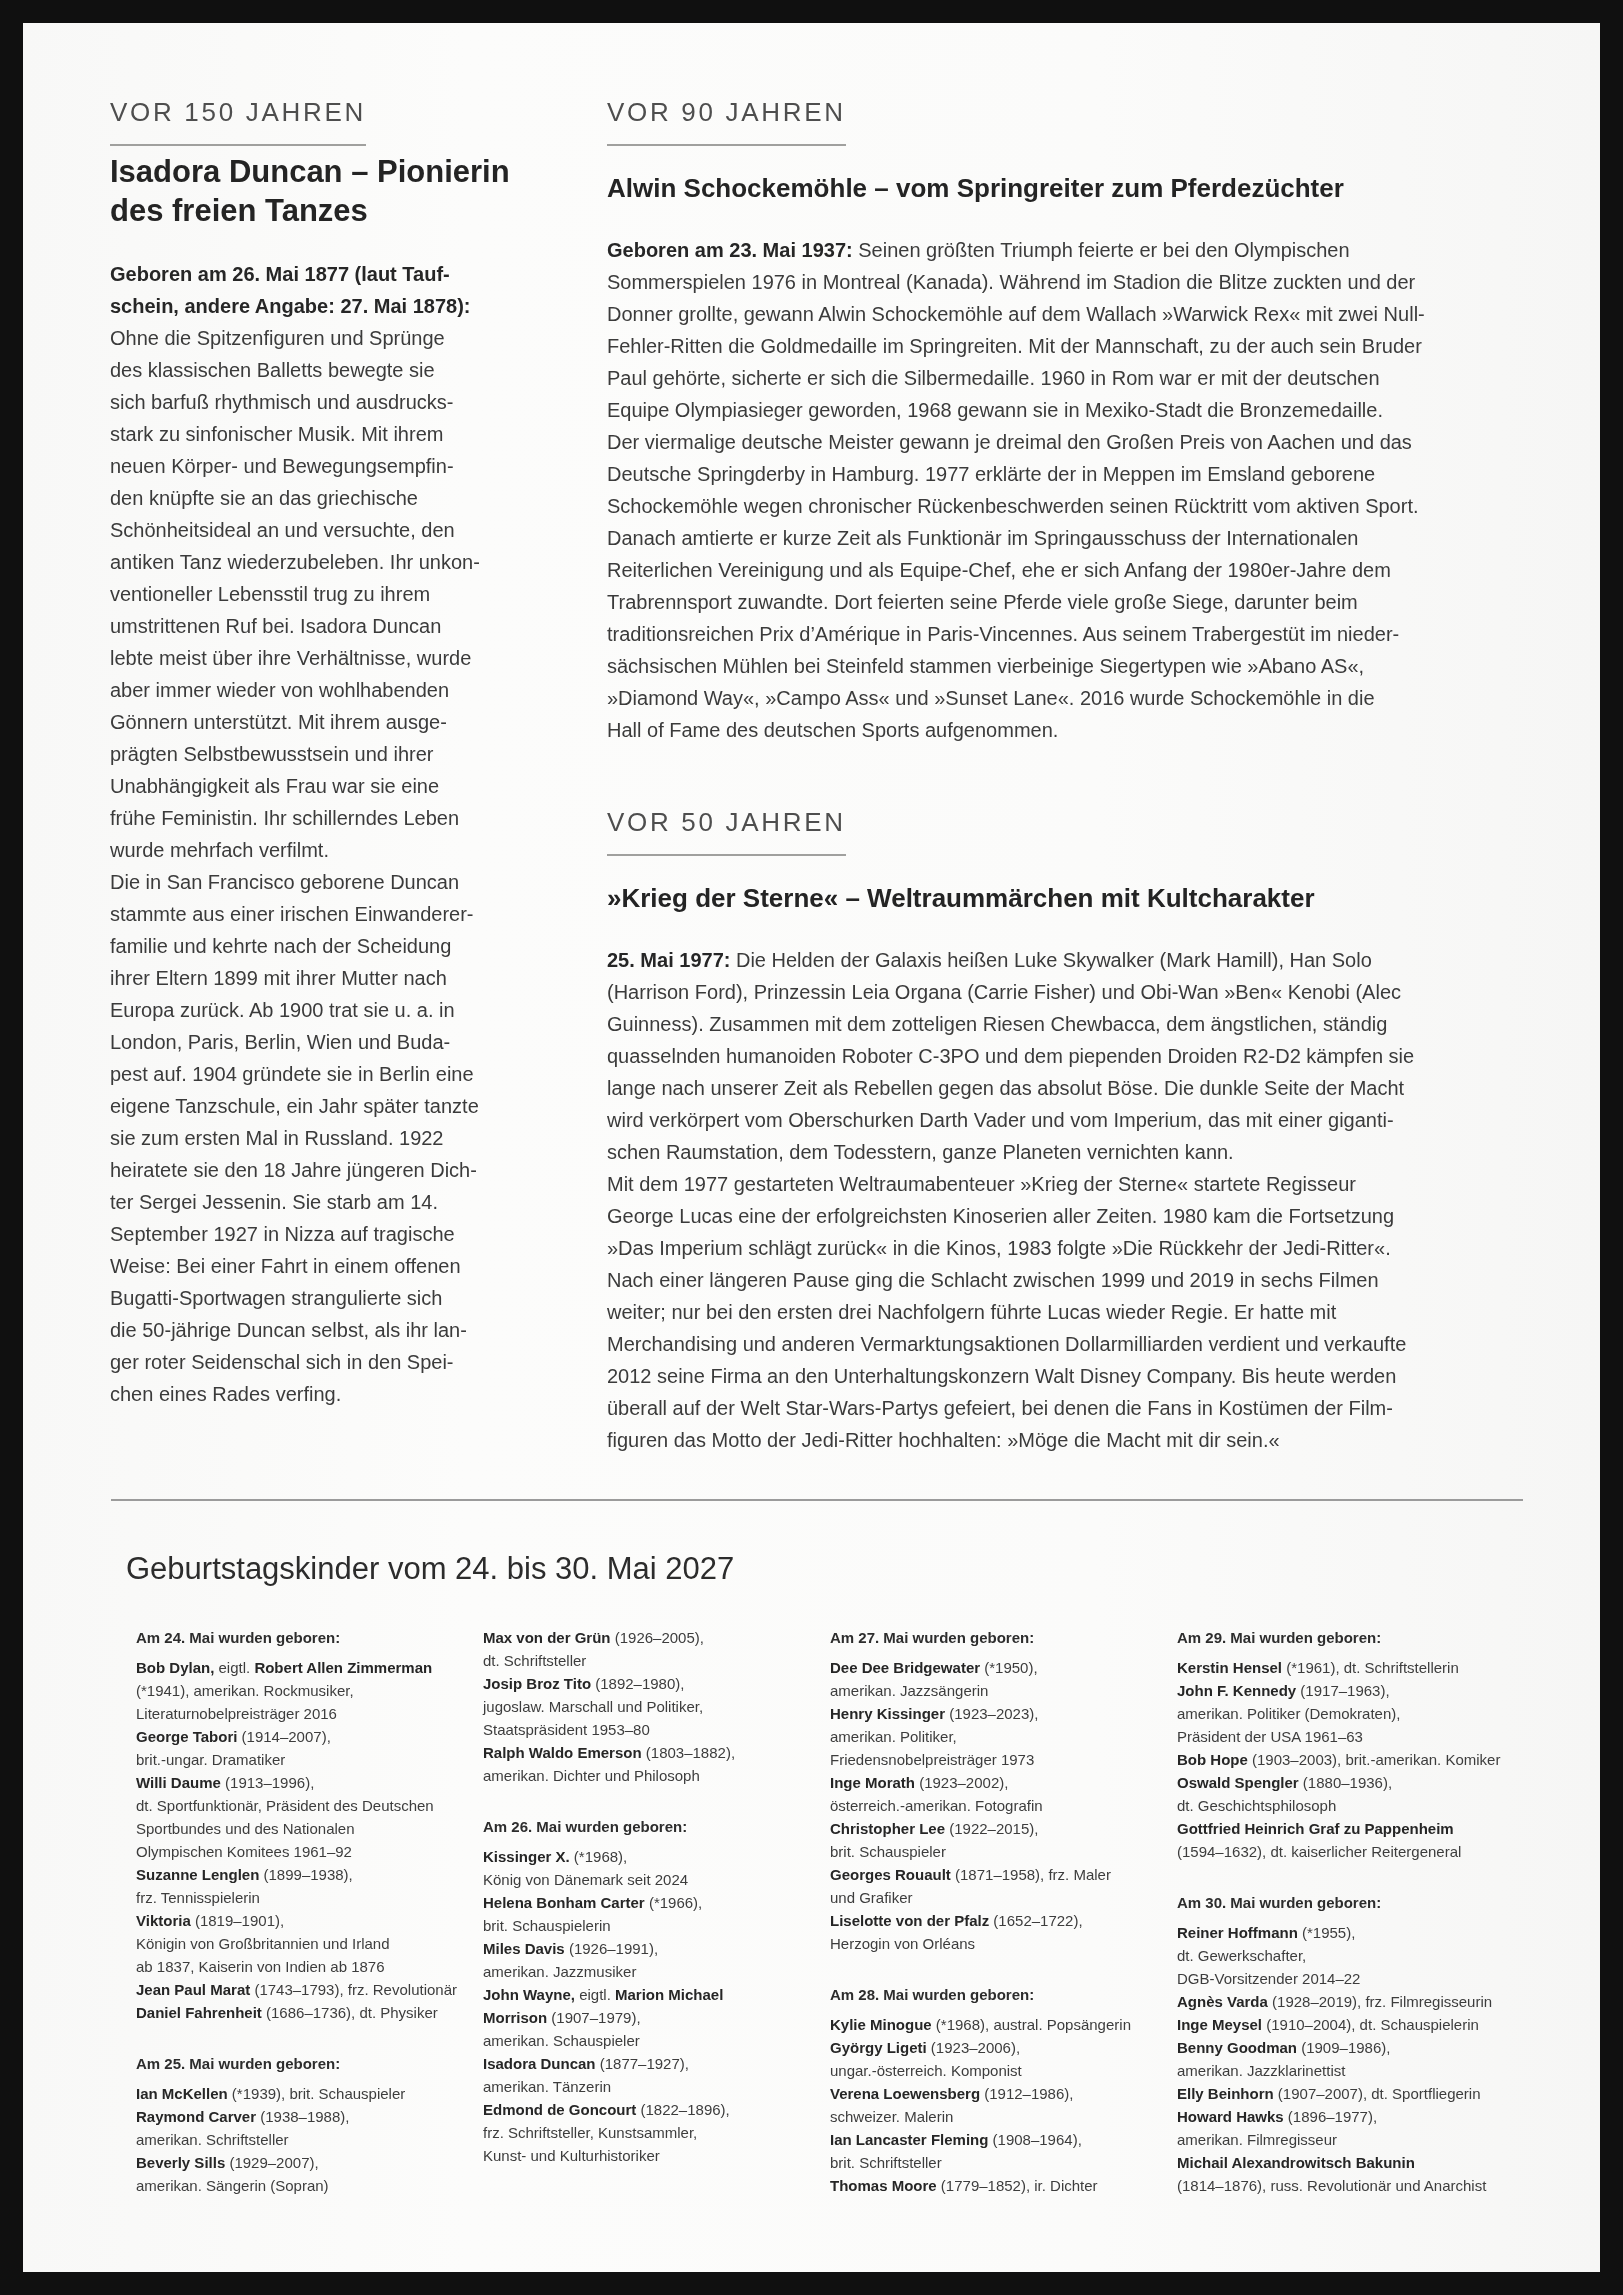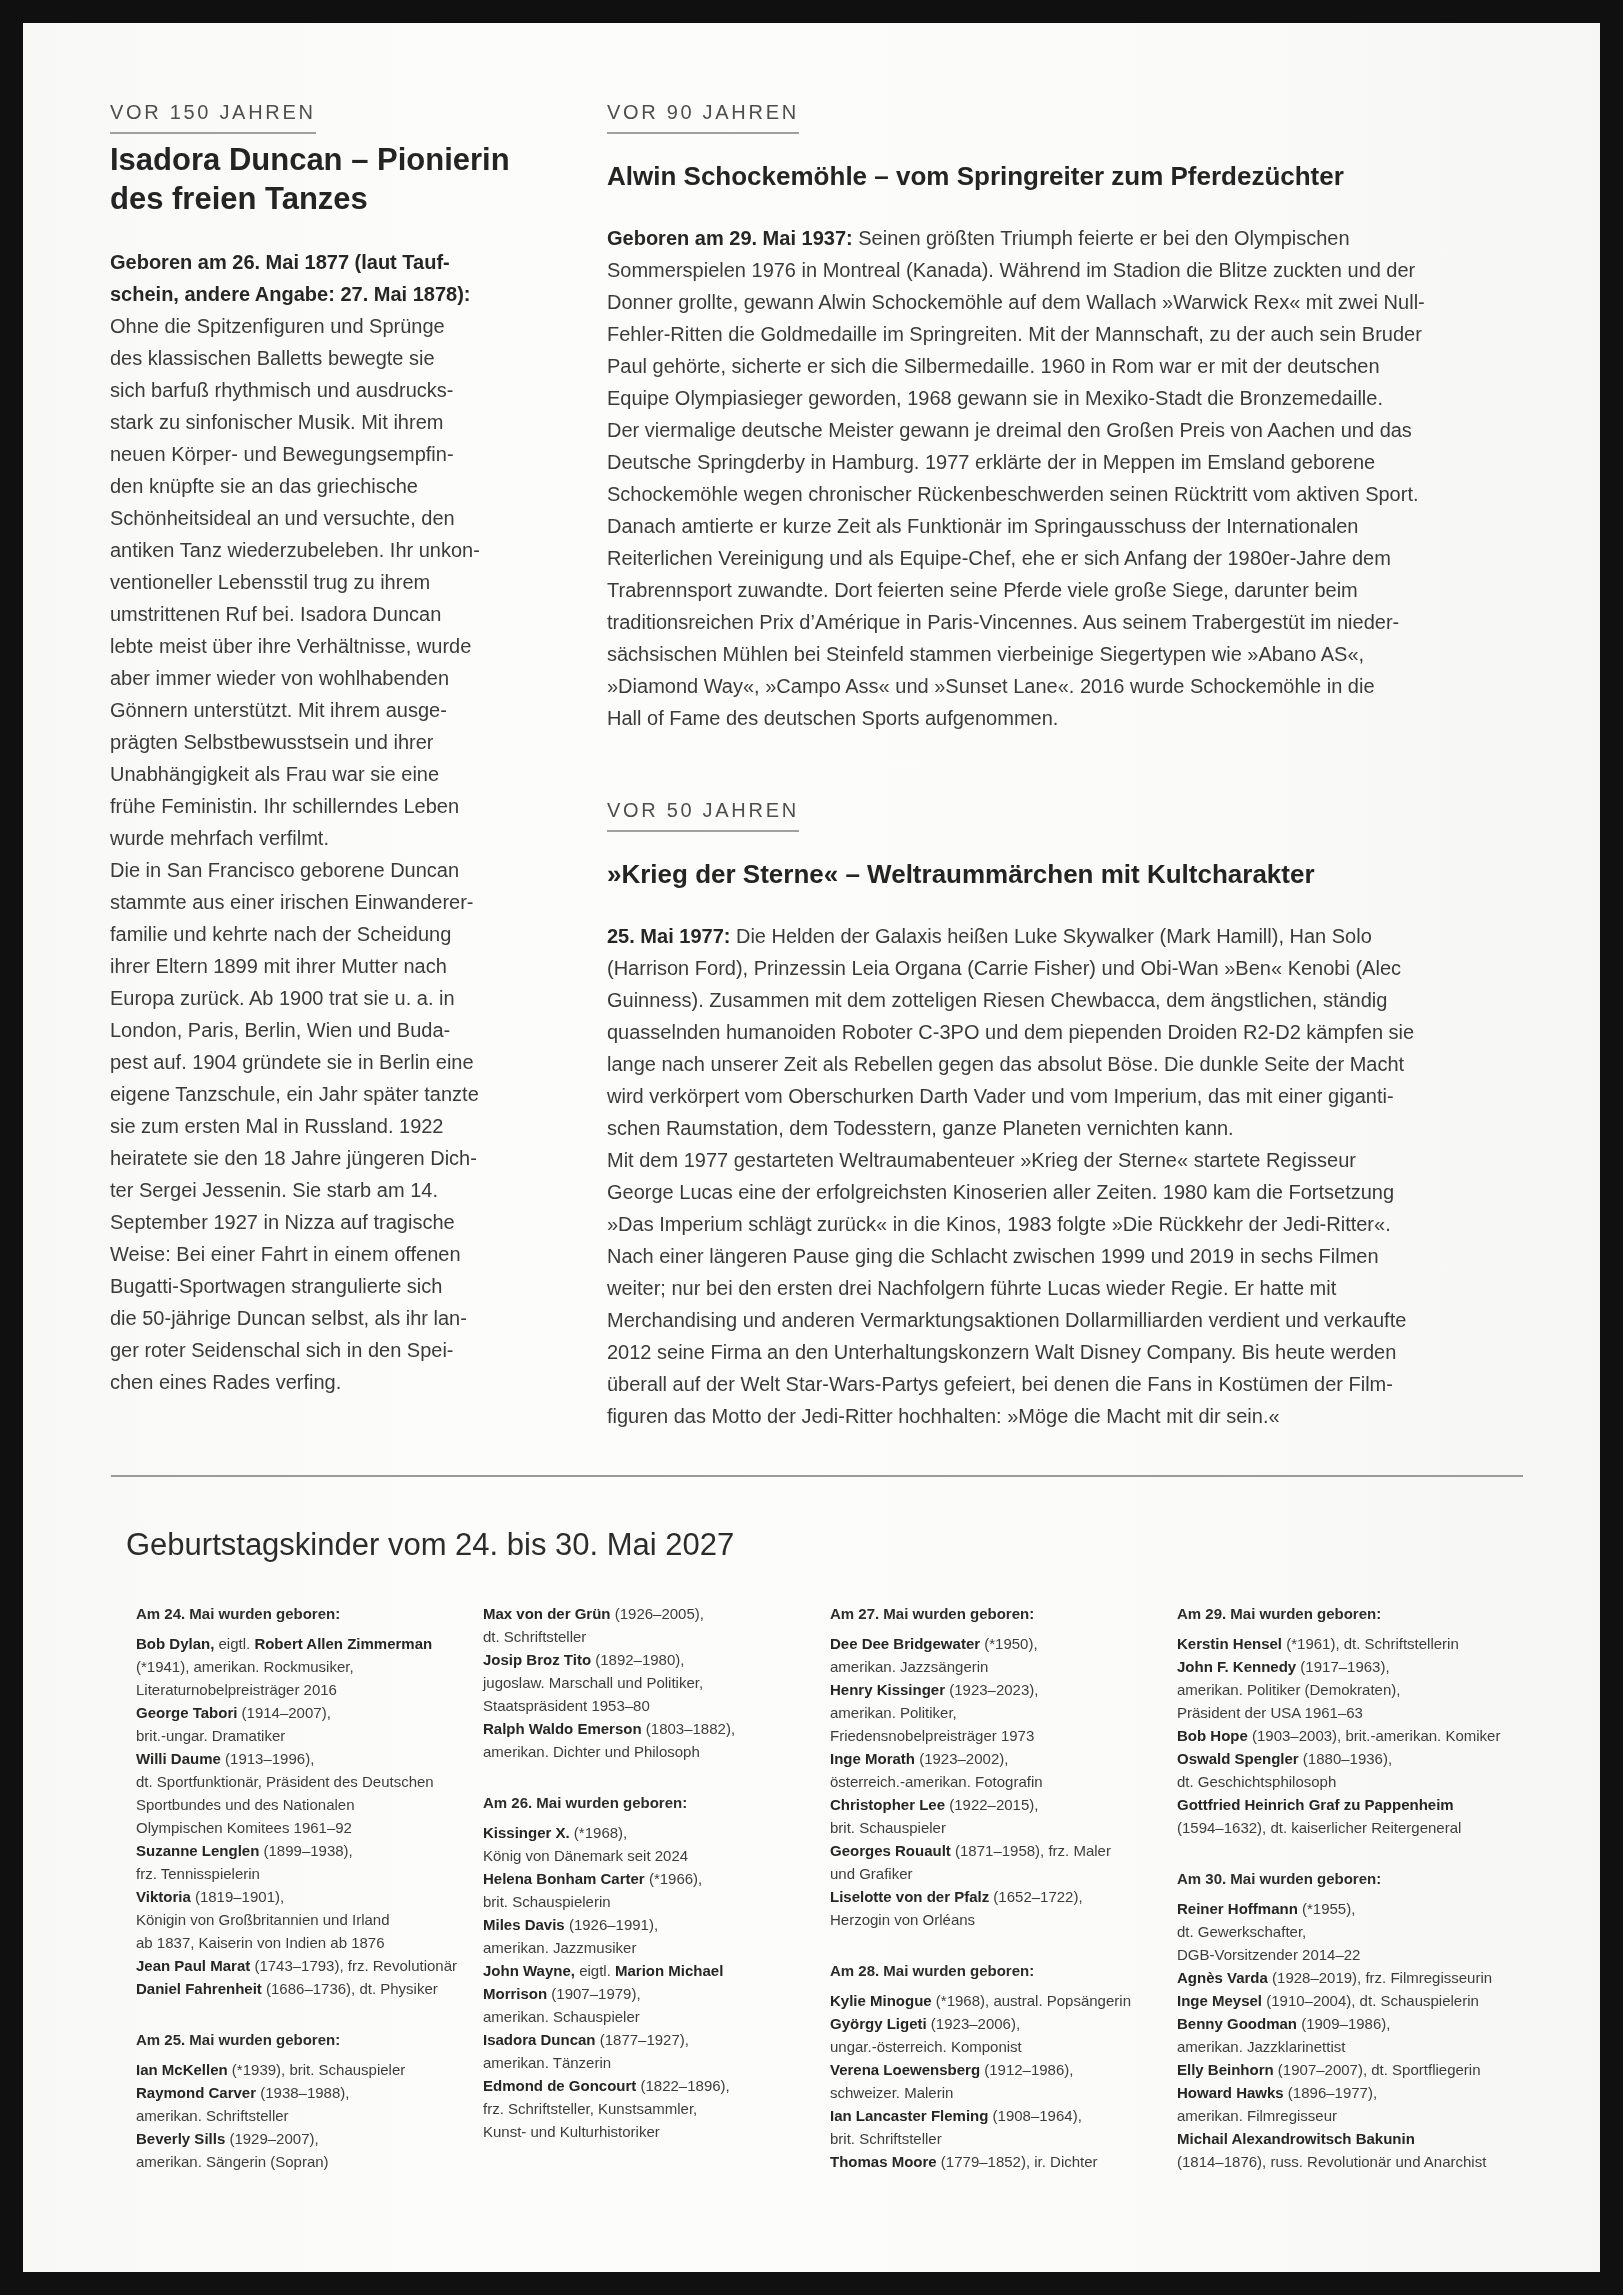--- a/index.html
+++ b/index.html
@@ -11,24 +11,24 @@
   .page{
     position:absolute;left:23px;top:23px;right:23px;bottom:23px;
     background:linear-gradient(90deg,#f8f8f7 0%,#fcfcfb 28%,#fbfbfa 68%,#f6f6f5 100%);
     box-sizing:border-box;
     padding:78px 76px 0 87px;
     overflow:hidden;
   }
   .top{display:grid;grid-template-columns:450px 1fr;column-gap:47px;}
   .kicker{
     display:inline-block;
-    font-size:20px;line-height:23px;letter-spacing:2.7px;
+    font-size:26px;line-height:23px;letter-spacing:2.7px;
     color:#4e4e4e;
     border-bottom:2.7px solid #a0a09e;
-    padding-bottom:8px;
+    padding-bottom:20px;
   }
   h1,h2,h3{margin:0;}
   .headline{
     font-weight:bold;color:#242424;white-space:pre-line;
     font-size:31px;line-height:39px;
     margin:6px 0 28px 0;
   }
   .col-right .headline{font-size:26px;margin:23px 0 26px 0;}
   .body{
     margin:0;white-space:pre-line;
@@ -103,21 +103,21 @@
 die 50-jährige Duncan selbst, als ihr lan-
 ger roter Seidenschal sich in den Spei-
 chen eines Rades verfing.</span></p>
       </article>
     </div>
 
     <div class="col-right">
       <article>
         <span class="kicker">VOR 90 JAHREN</span>
         <h1 class="headline">Alwin Schockemöhle – vom Springreiter zum Pferdezüchter</h1>
-        <p class="body"><b>Geboren am 29. Mai 1937:</b><span> Seinen größten Triumph feierte er bei den Olympischen
+        <p class="body"><b>Geboren am 23. Mai 1937:</b><span> Seinen größten Triumph feierte er bei den Olympischen
 Sommerspielen 1976 in Montreal (Kanada). Während im Stadion die Blitze zuckten und der
 Donner grollte, gewann Alwin Schockemöhle auf dem Wallach »Warwick Rex« mit zwei Null-
 Fehler-Ritten die Goldmedaille im Springreiten. Mit der Mannschaft, zu der auch sein Bruder
 Paul gehörte, sicherte er sich die Silbermedaille. 1960 in Rom war er mit der deutschen
 Equipe Olympiasieger geworden, 1968 gewann sie in Mexiko-Stadt die Bronzemedaille.
 Der viermalige deutsche Meister gewann je dreimal den Großen Preis von Aachen und das
 Deutsche Springderby in Hamburg. 1977 erklärte der in Meppen im Emsland geborene
 Schockemöhle wegen chronischer Rückenbeschwerden seinen Rücktritt vom aktiven Sport.
 Danach amtierte er kurze Zeit als Funktionär im Springausschuss der Internationalen
 Reiterlichen Vereinigung und als Equipe-Chef, ehe er sich Anfang der 1980er-Jahre dem

